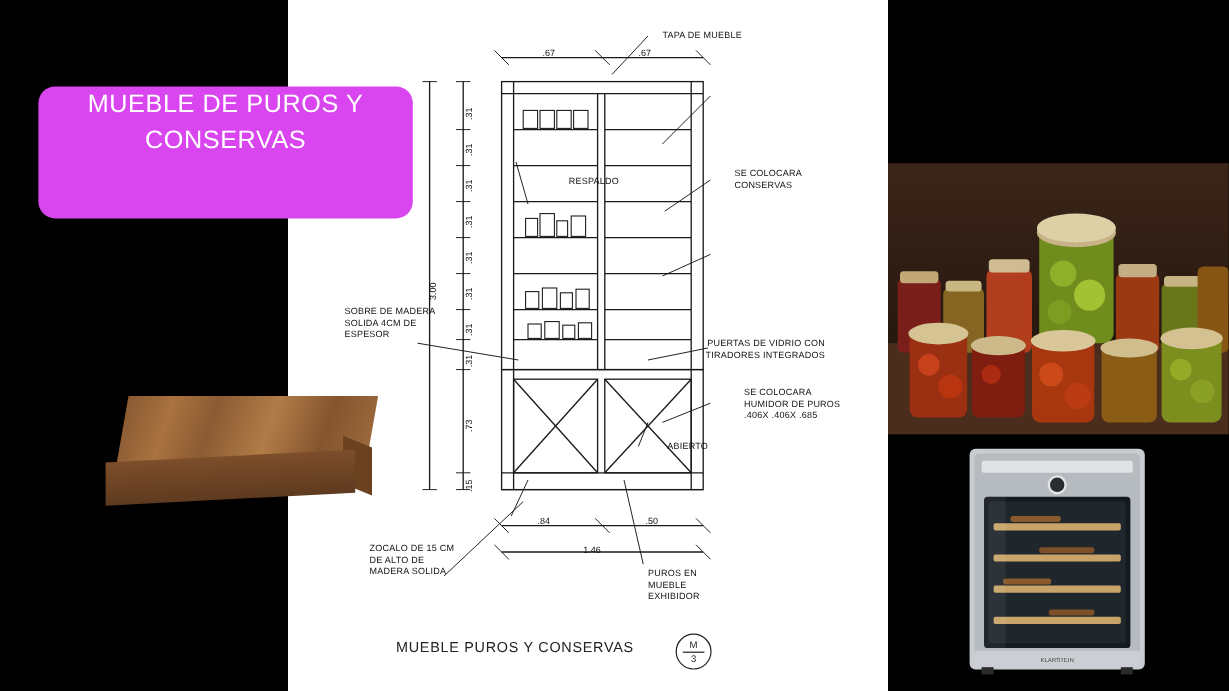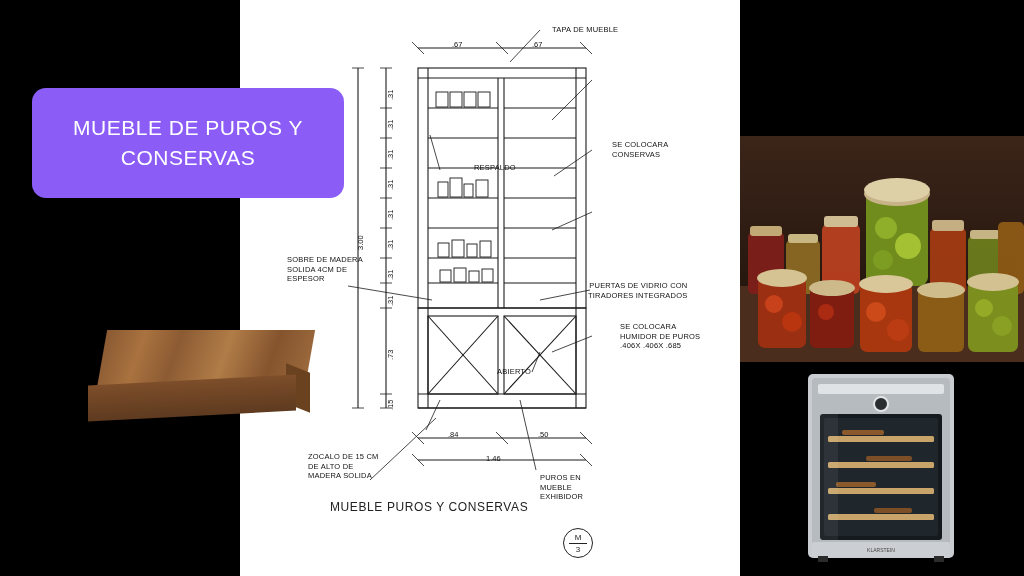--- a/index.html
+++ b/index.html
@@ -3,22 +3,22 @@
 <meta charset="utf-8">
 <style>
   html,body{margin:0;padding:0;background:#000;}
   body{width:1024px;height:576px;overflow:hidden;font-family:"Liberation Sans",sans-serif;}
   .stage{position:relative;width:1024px;height:576px;background:#000;}
 
   
   .sheet{position:absolute;left:240px;top:0;width:500px;height:576px;background:#fff;}
 
   
-  .title-chip{position:absolute;left:32px;top:88px;width:312px;height:110px;
-    background:#8b5cf6;border-radius:14px;display:flex;align-items:center;justify-content:center;}
+  .title-chip{position:absolute;left:32px;top:72px;width:312px;height:110px;
+    background:#d946ef;border-radius:14px;display:flex;justify-content:center;}
   .title-chip span{color:#fff;font-size:21px;line-height:30px;text-align:center;letter-spacing:.5px;}
 
   
   .wood{position:absolute;left:88px;top:330px;width:222px;height:88px;}
   .wood .top{position:absolute;left:14px;top:0;width:208px;height:58px;
     background:linear-gradient(100deg,#8a5a33 0%,#a9723f 18%,#8c5b33 35%,#b07c47 58%,#85542e 80%,#9c6a3c 100%);
     transform:skewX(-10deg);}
   .wood .front{position:absolute;left:0;top:50px;width:208px;height:36px;
     background:linear-gradient(180deg,#7d4e2a,#5e3a1f);transform:skewY(-3deg);}
   .wood .side{position:absolute;left:198px;top:38px;width:24px;height:40px;
@@ -27,21 +27,21 @@
   
   .photo-jars{position:absolute;left:740px;top:136px;width:284px;height:226px;overflow:hidden;background:#2b1b12;}
   .photo-fridge{position:absolute;left:770px;top:366px;width:220px;height:200px;overflow:hidden;background:#000;}
 
   
   .dwg{position:absolute;left:240px;top:0;width:500px;height:576px;}
 
   .lbl{position:absolute;font-family:"Liberation Sans",sans-serif;font-size:7.5px;color:#111;line-height:9.5px;letter-spacing:.2px;}
   .dim{position:absolute;font-size:7.5px;color:#111;font-family:"Liberation Sans",sans-serif;}
   .dim.v{transform:rotate(-90deg);transform-origin:left top;}
-  .sheet-title{position:absolute;left:330px;top:500px;font-size:12px;color:#222;letter-spacing:.6px;}
+  .sheet-title{position:absolute;left:330px;top:532px;font-size:12px;color:#222;letter-spacing:.6px;}
   .tagcircle{position:absolute;left:563px;top:528px;width:28px;height:28px;border:1.2px solid #222;border-radius:50%;
      display:flex;flex-direction:column;align-items:center;justify-content:center;font-size:8px;color:#222;}
   .tagcircle .ln{width:18px;height:1px;background:#222;margin:1px 0;}
 </style>
 </head>
 <body>
 
 <div class="stage">
 
   <div class="sheet"></div>
@@ -250,25 +250,25 @@
   </svg>
 
   <div class="lbl" style="left:552px;top:25px;white-space:pre;">TAPA DE MUEBLE</div>
   <div class="lbl" style="left:612px;top:140px;white-space:pre;">SE COLOCARA
 CONSERVAS</div>
   <div class="lbl" style="left:588px;top:281px;white-space:pre;text-align:right;">PUERTAS DE VIDRIO CON
 TIRADORES INTEGRADOS</div>
   <div class="lbl" style="left:620px;top:322px;white-space:pre;">SE COLOCARA
 HUMIDOR DE PUROS
 .406X .406X .685</div>
-  <div class="lbl" style="left:442px;top:163px;padding-left:32px;">RESPALDO</div>
+  <div class="lbl" style="left:442px;top:146px;padding-left:32px;">RESPALDO</div>
   <div class="lbl" style="left:246px;top:255px;white-space:pre;text-align:left;margin-left:41px;">SOBRE DE MADERA
 SOLIDA 4CM DE
 ESPESOR</div>
-  <div class="lbl" style="left:497px;top:367px;">ABIERTO</div>
+  <div class="lbl" style="left:556px;top:367px;">ABIERTO</div>
   <div class="lbl" style="left:308px;top:452px;white-space:pre;">ZOCALO DE 15 CM
 DE ALTO DE
 MADERA SOLIDA</div>
   <div class="lbl" style="left:540px;top:473px;white-space:pre;">PUROS EN
 MUEBLE
 EXHIBIDOR</div>
 
   <div class="dim" style="left:452px;top:40px;">.67</div>
   <div class="dim" style="left:532px;top:40px;">.67</div>
   <div class="dim v" style="left:356px;top:250px;">3.00</div>

